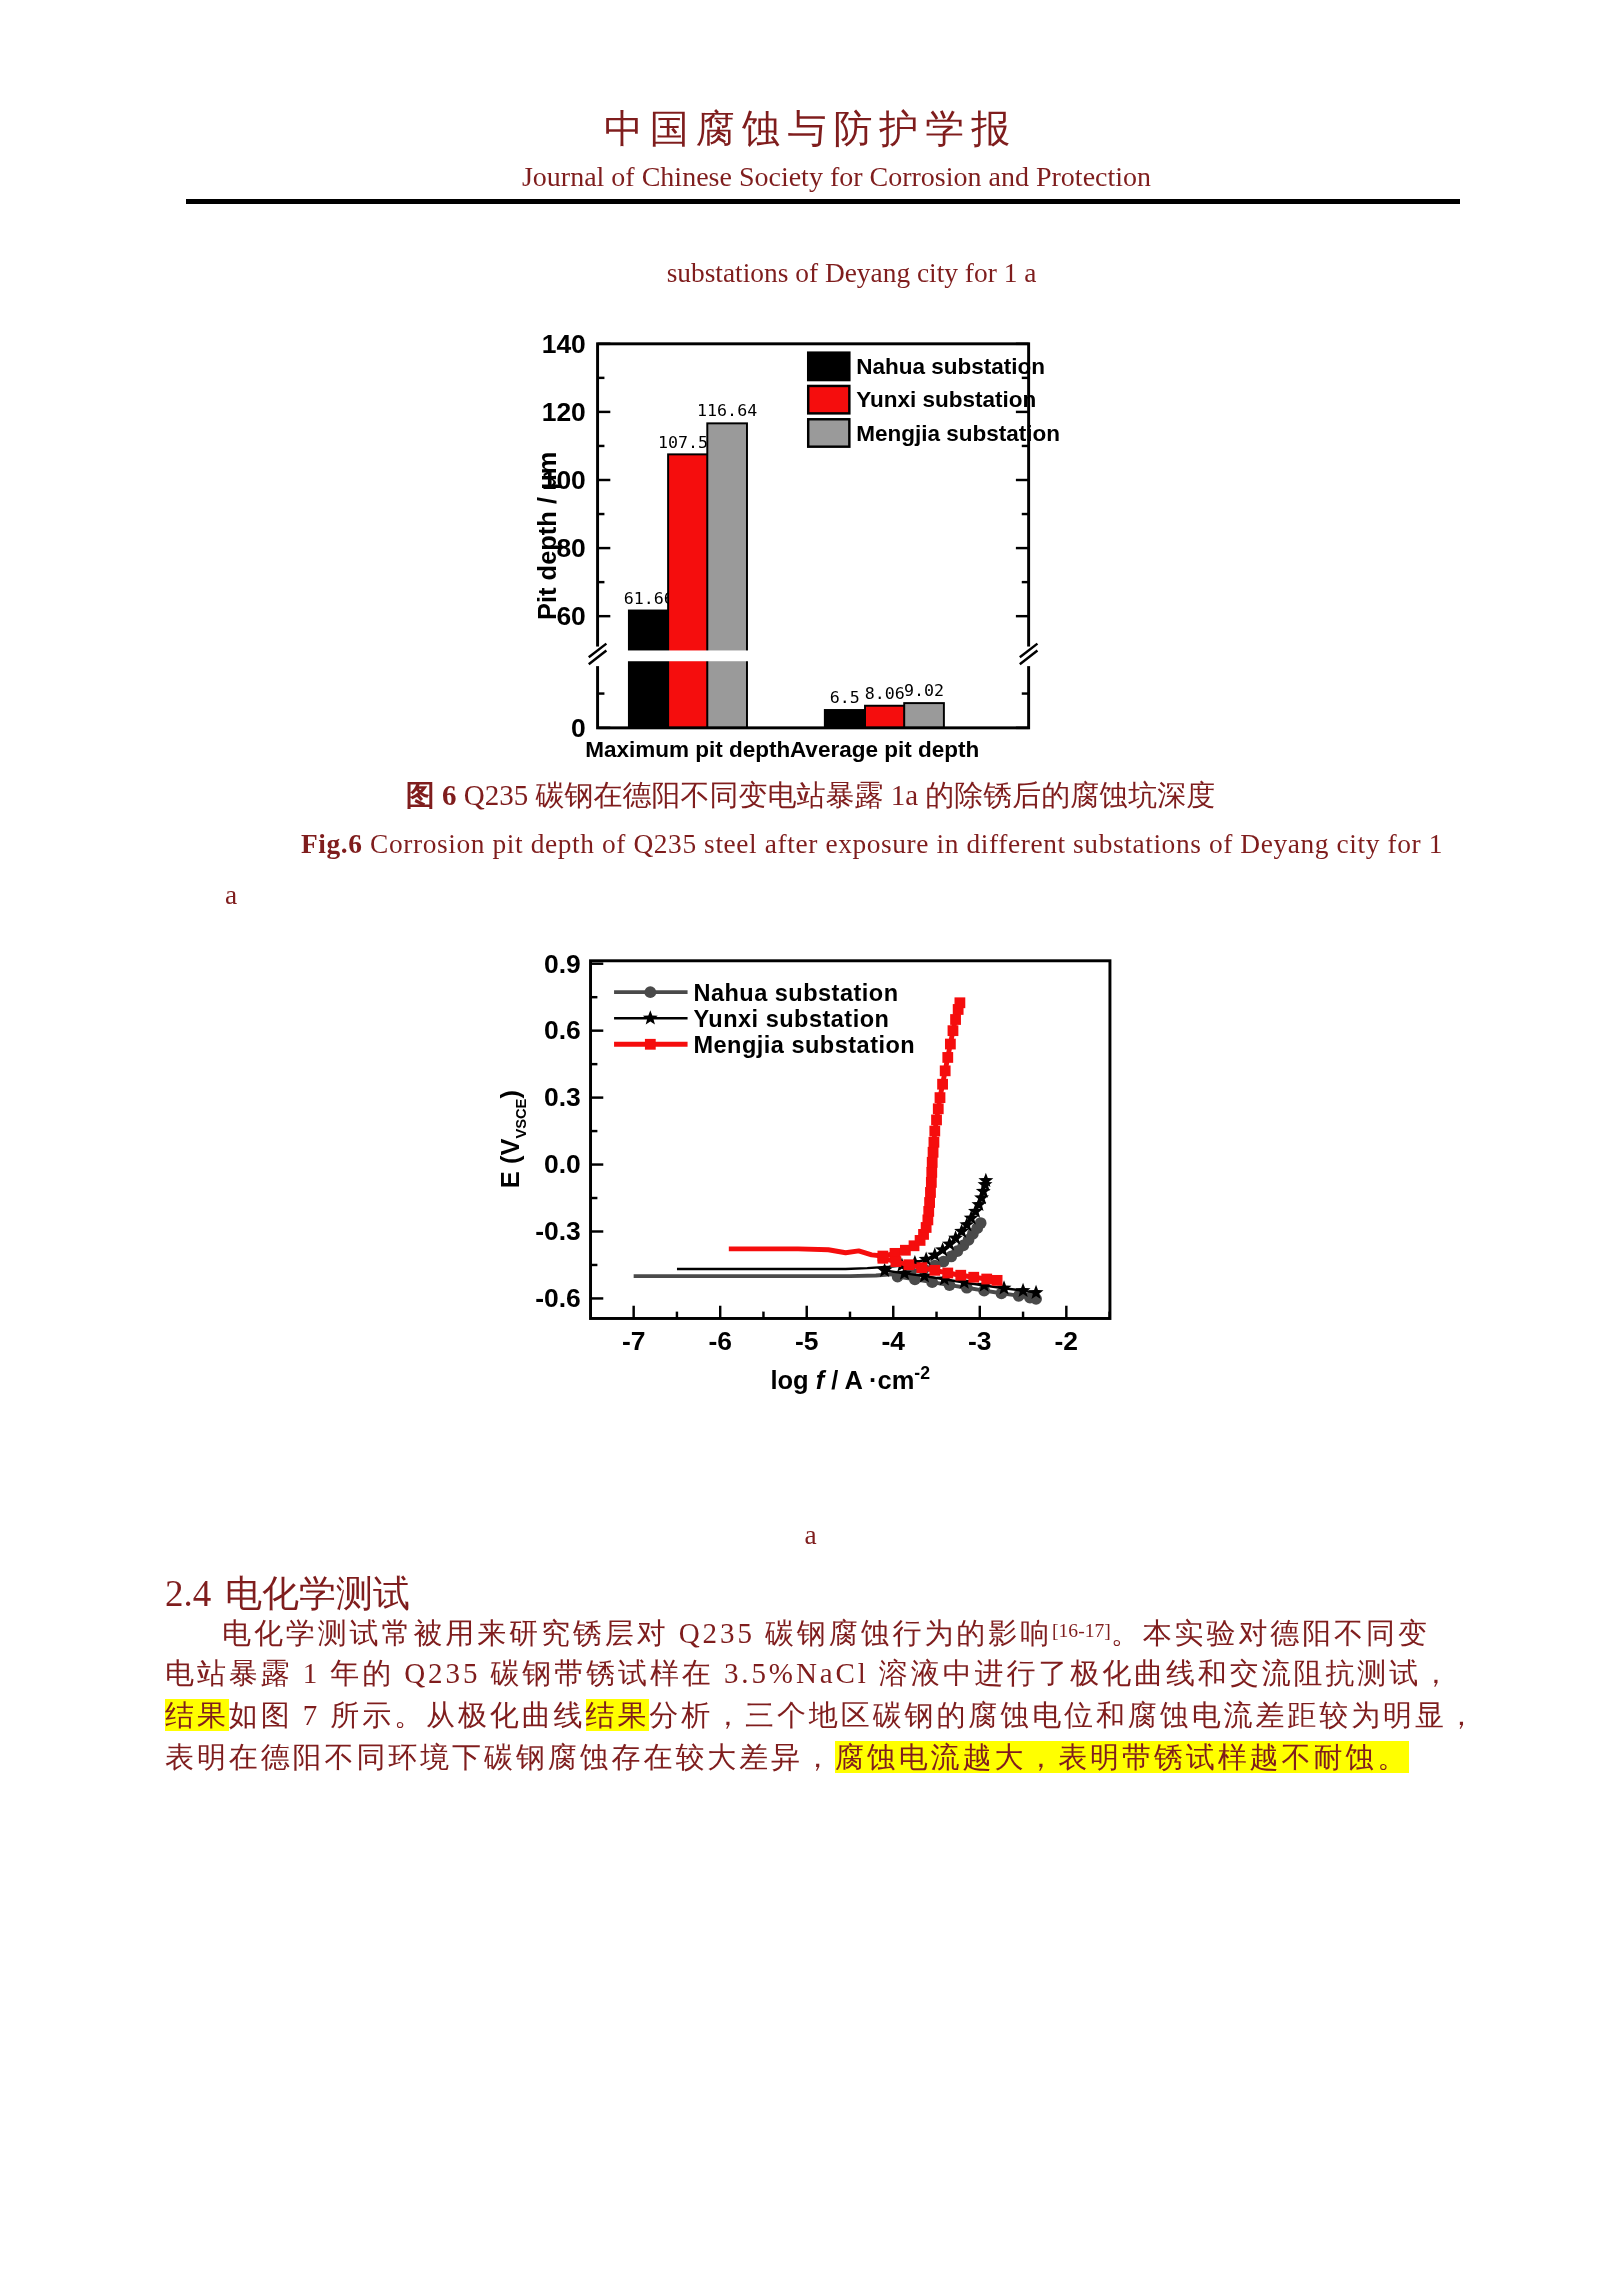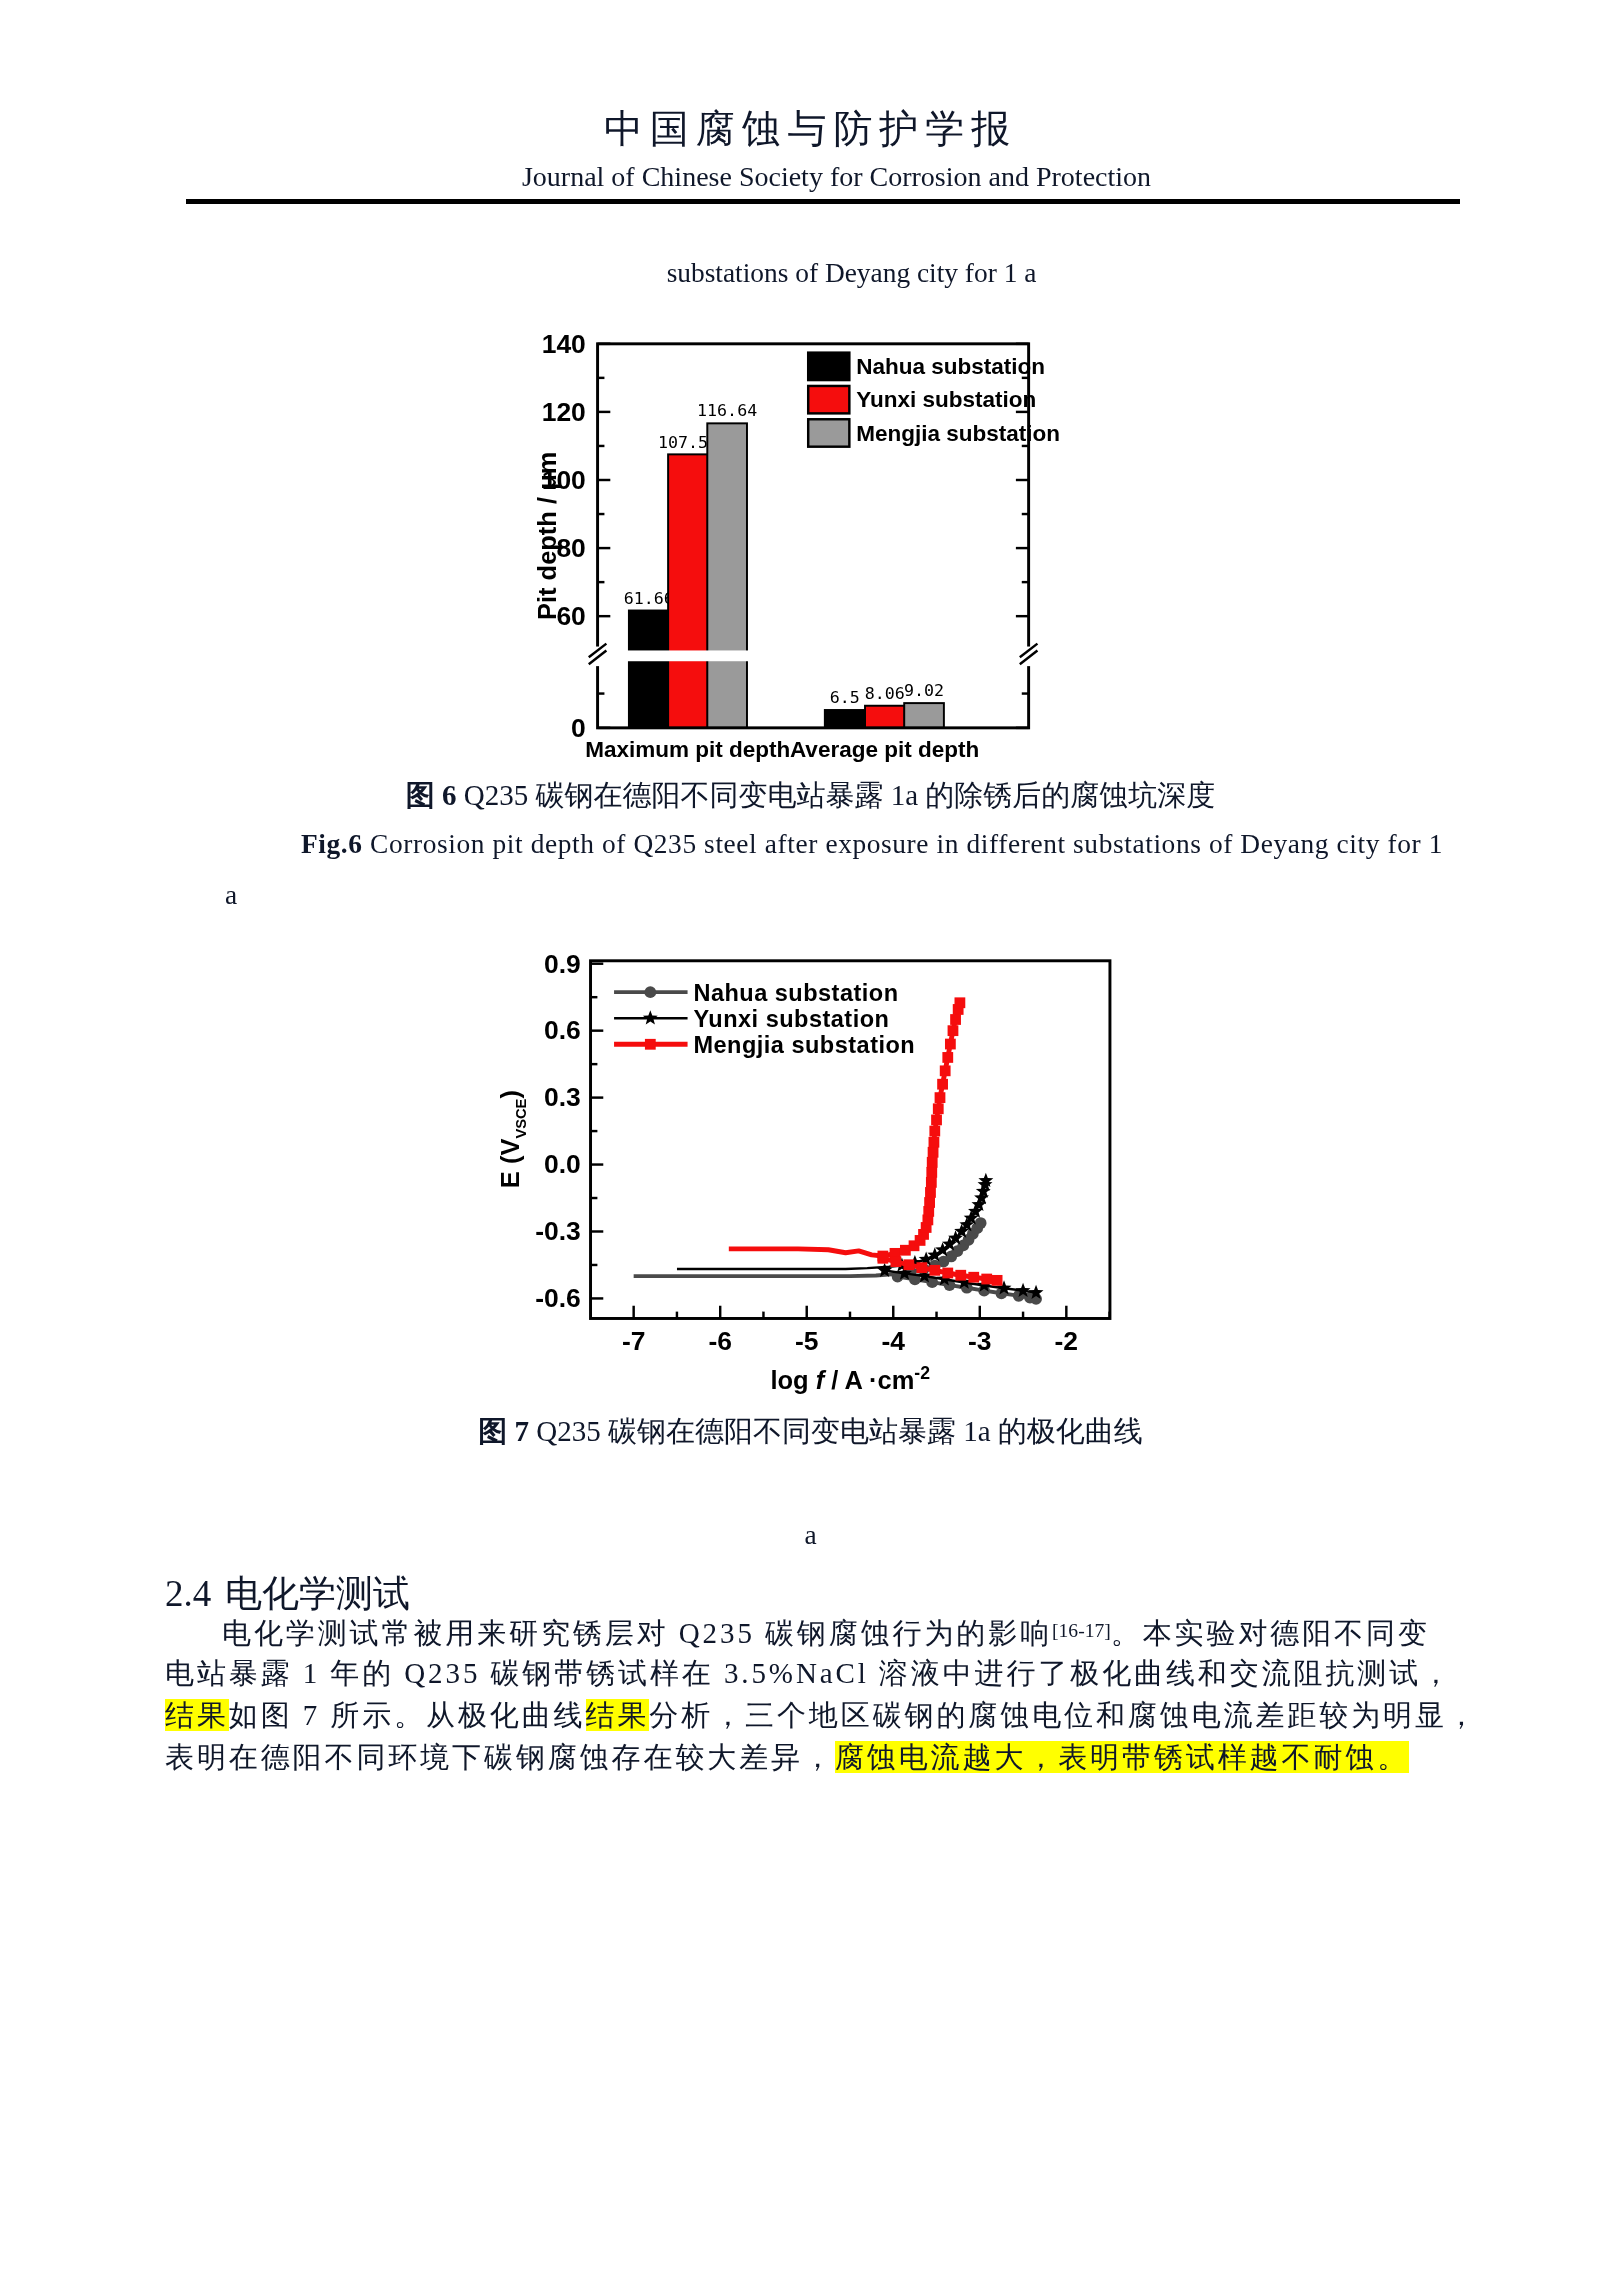--- a/index.html
+++ b/index.html
@@ -1,17 +1,17 @@
 <!DOCTYPE html>
 <html><head>
 <meta charset="utf-8">
 <style>
   html,body{margin:0;padding:0;background:#ffffff;}
   .page{position:relative;width:1621px;height:2041px;background:#ffffff;overflow:hidden;
-        font-family:"Liberation Serif",serif;color:#0f172a;}
+        font-family:"Liberation Serif",serif;color:#7f1d1d;}
   .abs{position:absolute;}
   .center{left:0;width:1621px;text-align:center;}
   .hdr-cn{top:102px;font-size:39px;letter-spacing:6.9px;font-weight:400;}
   .hdr-en{top:161px;font-size:28px;margin-left:26px;}
   .rule{top:199px;left:186px;width:1274px;height:4.9px;background:#000;}
   .cap{font-size:27.4px;line-height:33px;}
   .cap b{font-weight:700;}
   .zhcap{font-size:29px;}
   .fig5l1{top:212px;}
   .fig5l2{top:257px;padding-left:41px;}
@@ -276,21 +276,20 @@
           <line x1="147" y1="83.6" x2="222" y2="83.6" stroke="#000000" stroke-width="2.5"></line>
           <polygon points="184,75.6 185.99846985779442,80.84934221912518 191.60845213036123,81.12786404500042 187.23359215540353,84.65065778087481 188.7022820183398,90.07213595499957 184,87 179.2977179816602,90.07213595499957 180.76640784459647,84.65065778087481 176.39154786963877,81.12786404500042 182.00153014220558,80.84934221912518" fill="#000000"></polygon>
           <text x="228" y="92.6" font-size="24" font-weight="700" letter-spacing="0.5">Yunxi substation</text>
           <line x1="147" y1="110.2" x2="222" y2="110.2" stroke="#f50d0d" stroke-width="5"></line>
           <rect x="178.5" y="104.7" width="11" height="11" fill="#f50d0d"></rect>
           <text x="228" y="119.2" font-size="24" font-weight="700" letter-spacing="0.5">Mengjia substation</text>
         </g>
       </g>
     </svg>
 
-  <div class="abs center cap zhcap zh7"><b>图 7</b><span> Q235 碳钢在德阳不同变电站暴露 1a 的极化曲线</span></div>
   <div class="abs center cap fig7l2">a</div>
 
   <div class="abs sec"><span class="num">2.4</span><span>电化学测试</span></div>
 
   <div id="para" class="abs">
       <div class="pline indent"><span>电化学测试常被用来研究锈层对 Q235 碳钢腐蚀行为的影响</span><sup class="ref">[16-17]</sup><span>。本实验对德阳不同变</span></div>
       <div class="pline"><span>电站暴露 1 年的 Q235 碳钢带锈试样在 3.5%NaCl 溶液中进行了极化曲线和交流阻抗测试，</span></div>
       <div class="pline"><span class="hl">结果</span><span>如图 7 所示。从极化曲线</span><span class="hl">结果</span><span>分析，三个地区碳钢的腐蚀电位和腐蚀电流差距较为明显，</span></div>
       <div class="pline"><span>表明在德阳不同环境下碳钢腐蚀存在较大差异，</span><span class="hl">腐蚀电流越大，表明带锈试样越不耐蚀。</span></div>
     </div>

